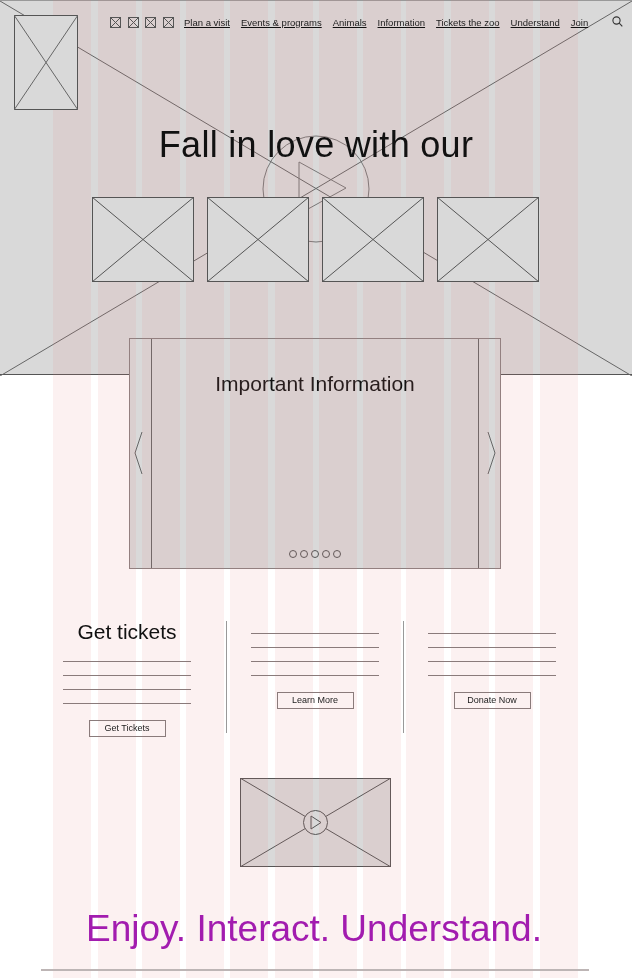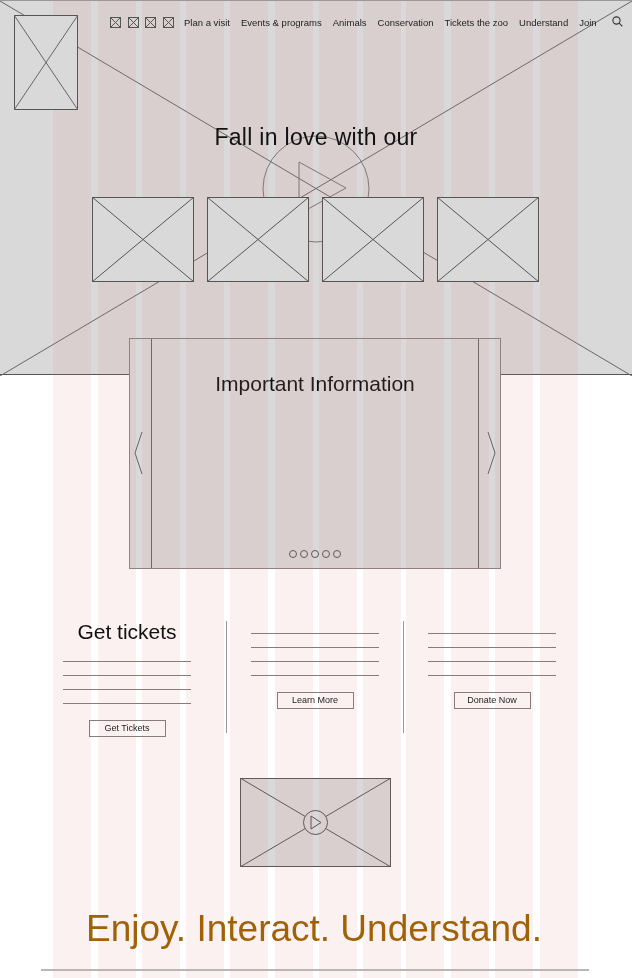--- a/index.html
+++ b/index.html
@@ -10,27 +10,27 @@
       position: absolute; left: 0; top: 0; width: 632px; height: 375px;
       background: #d9d9d9; border-top: 1px solid #999; border-bottom: 1px solid #555;
     }
     .hero-svg { position: absolute; left: 0; top: 0; }
 
     .grid-overlay { position: absolute; left: 0; top: 0; width: 632px; height: 978px; pointer-events: none; z-index: 5; }
     .grid-col { position: absolute; top: 0; height: 978px; width: 38px; background: rgba(230, 130, 130, 0.11); }
 
     .logo-ph { position: absolute; left: 14px; top: 15px; width: 64px; height: 95px; z-index: 6; }
 
-    .nav { position: absolute; top: 14px; left: 110px; height: 16px; display: flex; align-items: center; z-index: 7; }
+    .nav { position: absolute; top: 14px; left: 110px; height: 16px; display: flex; align-items: center; z-index: 7; text-decoration: underline; }
     .social-icon { width: 11px; height: 11px; margin-right: 6.5px; display: inline-block; }
     .nav-link { font-size: 9.5px; color: #222; margin-right: 11px; white-space: nowrap; cursor: pointer; }
     .nav-link.first { margin-left: 4px; }
     .search-icon { position: absolute; left: 612px; top: 16px; width: 11px; height: 11px; z-index: 7; }
 
-    .hero-title { position: absolute; top: 124px; left: 0; width: 632px; text-align: center; font-size: 23px; color: #111; z-index: 7; letter-spacing: 0.3px; }
+    .hero-title { position: absolute; top: 124px; left: 0; width: 632px; text-align: center; font-size: 36px; color: #111; z-index: 7; letter-spacing: 0.3px; }
 
     .thumb { position: absolute; top: 197px; width: 102px; height: 85px; z-index: 6; }
 
     .carousel { position: absolute; left: 129px; top: 338px; width: 372px; height: 231px; background: #d9d9d9; border: 1px solid #8a8080; z-index: 4; padding-left: 33px; }
     .carousel-inner-l { position: absolute; left: 21px; top: 0; width: 1px; height: 100%; background: #666; }
     .carousel-inner-r { position: absolute; right: 21px; top: 0; width: 1px; height: 100%; background: #666; }
     .carousel-title { position: absolute; top: 33px; left: 0; width: 100%; text-align: center; font-size: 21px; color: #111; z-index: 7; }
     .arrow { position: absolute; top: 92px; width: 10px; height: 44px; cursor: pointer; z-index: 7; }
     .arrow.left { left: 4px; }
     .arrow.right { right: 4px; }
@@ -40,21 +40,21 @@
     .cta { position: absolute; top: 618px; width: 130px; height: 115px; z-index: 7; text-align: center; }
     .cta-title { font-size: 21px; color: #111; margin-top: 0; height: 28px; line-height: 28px; }
     .cta-lines { margin: 15px auto 0; width: 128px; }
     .cta-line { height: 1px; background: #8a7b7b; margin-bottom: 13px; }
     .cta-btn { display: inline-block; margin-top: 0px; width: 77px; height: 17px; border: 1px solid #8a7b7b; font-size: 9px; line-height: 15px; color: #222; background: transparent; cursor: pointer; }
     .divider { position: absolute; top: 621px; width: 1px; height: 112px; background: #999; z-index: 7; }
 
     .video { position: absolute; left: 240px; top: 778px; width: 151px; height: 89px; background: #d9d9d9; z-index: 4; }
     .video-svg { position: absolute; left: 0; top: 0; z-index: 7; }
 
-    .tagline { position: absolute; top: 908px; left: 0; width: 628px; text-align: center; font-size: 37px; color: #a16207; z-index: 7; }
+    .tagline { position: absolute; top: 908px; left: 0; width: 628px; text-align: center; font-size: 37px; color: #a21caf; z-index: 7; }
     .footer-rule { position: absolute; top: 969px; left: 41px; width: 548px; height: 2px; background: #bdb5b5; z-index: 7; }
   </style>
 </head>
 <body>
 
 <div class="hero">
   <svg class="hero-svg" width="632" height="375">
     <line x1="0" y1="0" x2="632" y2="375" stroke="#666" stroke-width="1"></line>
     <line x1="632" y1="0" x2="0" y2="375" stroke="#666" stroke-width="1"></line>
     <circle cx="316" cy="188" r="53" fill="none" stroke="#777" stroke-width="1"></circle>
@@ -85,21 +85,21 @@
       <line x1="11" y1="0" x2="0" y2="11" stroke="#555"></line>
     </svg>
   <svg class="social-icon" viewBox="0 0 11 11">
       <rect x="0.5" y="0.5" width="10" height="10" fill="none" stroke="#555"></rect>
       <line x1="0" y1="0" x2="11" y2="11" stroke="#555"></line>
       <line x1="11" y1="0" x2="0" y2="11" stroke="#555"></line>
     </svg>
   <span class="nav-link first">Plan a visit</span>
   <span class="nav-link">Events &amp; programs</span>
   <span class="nav-link">Animals</span>
-  <span class="nav-link">Conservation</span>
+  <span class="nav-link">Information</span>
   <span class="nav-link">Tickets the zoo</span>
   <span class="nav-link">Understand</span>
   <span class="nav-link">Join</span>
 </div>
 <svg class="search-icon" viewBox="0 0 11 11">
   <circle cx="4.5" cy="4.5" r="3.6" fill="none" stroke="#333" stroke-width="1.1"></circle>
   <line x1="7.2" y1="7.2" x2="10.3" y2="10.3" stroke="#333" stroke-width="1.1"></line>
 </svg>
 
 <div class="hero-title">Fall in love with our</div>

